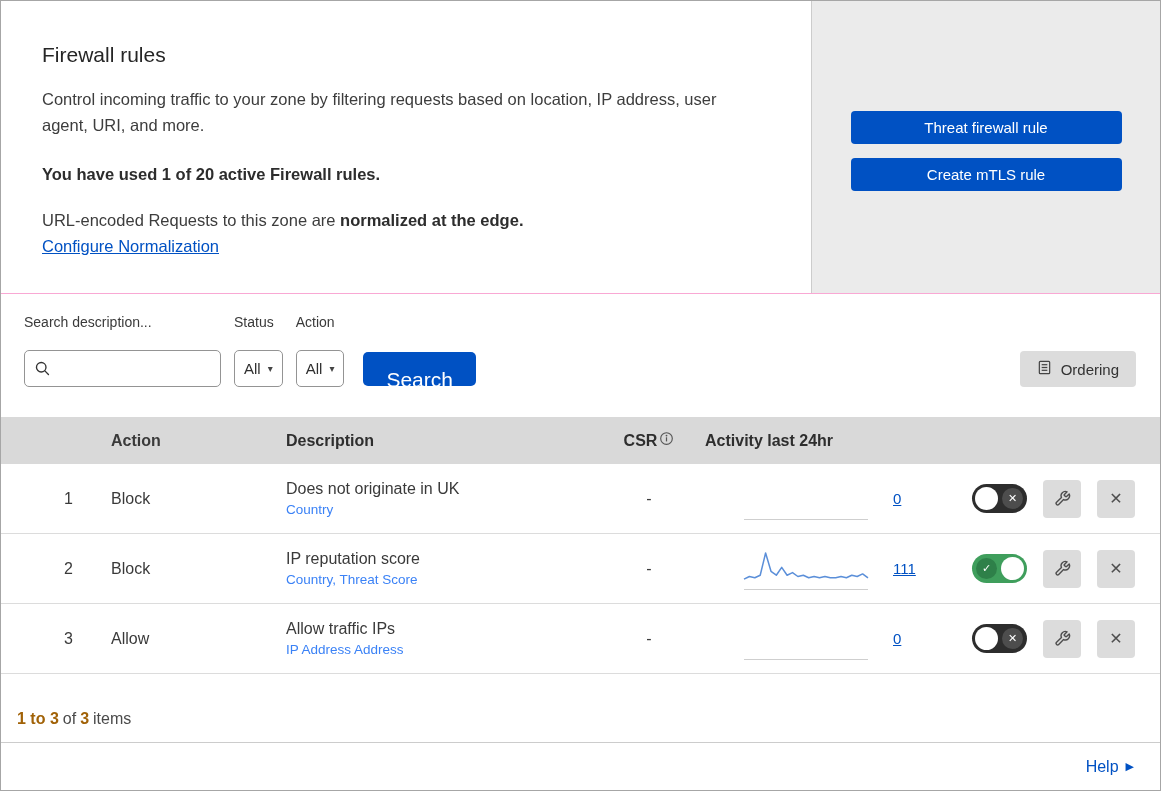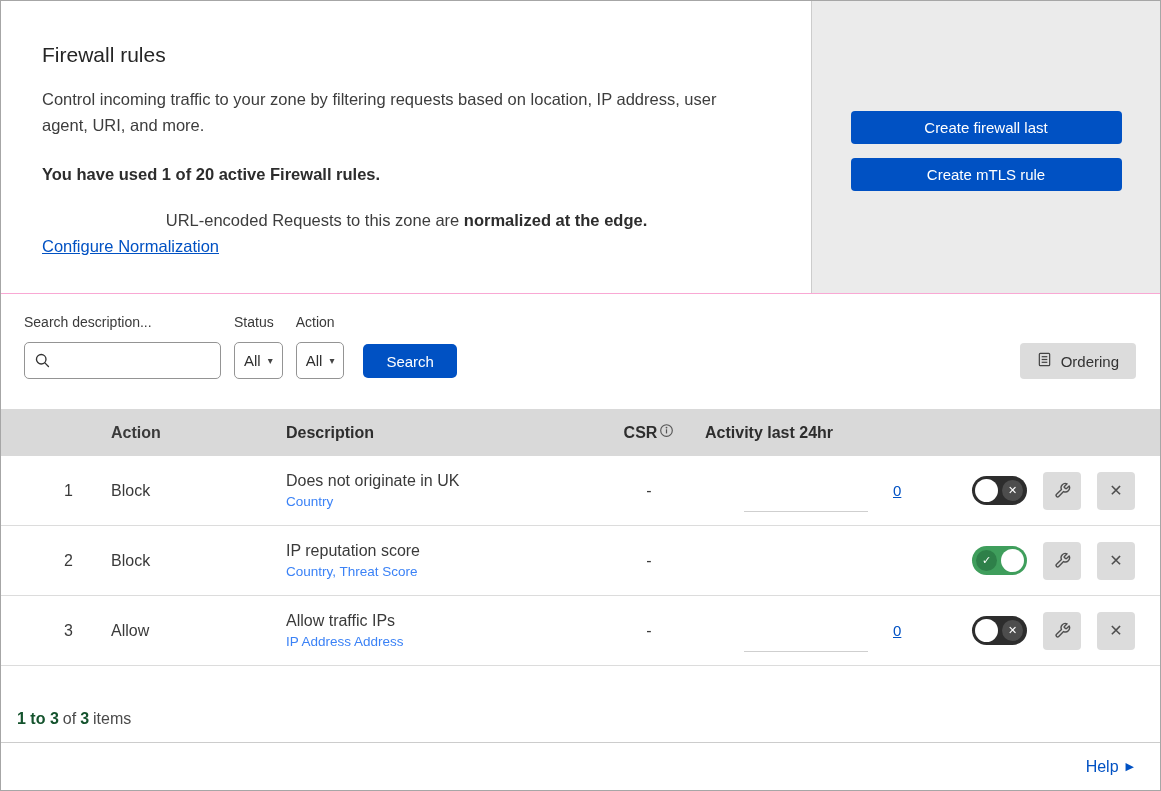--- a/index.html
+++ b/index.html
@@ -15,58 +15,58 @@
     display:flex; flex-direction:column;
     overflow:hidden;
   }
 
   
   .top { display:flex; height:293px; border-bottom:1px solid #f9a8d4; flex:0 0 auto; }
   .top-left { flex:1; padding:34px 40px 0 41px; }
   .page-title { font-size:21px; font-weight:400; color:#262626; margin:8px 0 19px; }
   .page-desc { font-size:16.5px; line-height:1.6; max-width:715px; color:#3d3d3d; }
   .usage { font-weight:700; margin-top:26px; font-size:16.5px; color:#2d2d2d; }
-  .norm { margin-top:27px; font-size:16.5px; color:#3d3d3d;text-align:center; }
+  .norm { margin-top:27px; font-size:16.5px; color:#3d3d3d; }
   .norm strong { color:#2d2d2d; }
   .cfg-link { color:var(--accent); font-size:16.5px; display:inline-block; margin-top:7px; text-decoration:underline; cursor:pointer; }
   .top-right {
     width:349px; flex:0 0 auto;
     background:var(--panel-gray);
     border-left:1px solid #ccc;
     padding-top:110px;
     display:flex; flex-direction:column; align-items:center; gap:14px;
   }
   .btn-primary {
     width:271px; height:33px;
     background:var(--accent); color:#fff;
     border:none; border-radius:4px;
     font-size:15px; font-family:inherit; cursor:pointer;
   }
 
   
   .filters { display:flex; align-items:flex-end; padding:20px 24px 30px 23px; gap:13px; flex:0 0 auto; }
-  .fgroup { display:flex; flex-direction:column; gap:12px; }
+  .fgroup { display:flex; flex-direction:column; gap:20px; }
   .flabel { font-size:14px; color:#3a3a3a; }
   .search-box { position:relative; width:197px; }
   .search-input {
     width:197px; height:37px;
     border:1px solid #949494; border-radius:5px;
     padding:0 10px 0 36px; font-size:15px; font-family:inherit;
   }
   .search-ico { position:absolute; left:10px; top:10px; pointer-events:none; }
   .select {
     height:37px; border:1px solid #949494; border-radius:5px; background:#fff;
     display:flex; align-items:center; gap:7px; padding:0 9px;
     font-size:15px; color:#2f2f2f; cursor:pointer;
   }
   .caret { font-size:10px; color:#444; }
   .btn-search {
-    height:34px; padding:8px 23px; margin-left:6px; margin-bottom:1px;
+    height:34px; padding:16px 23px; margin-left:6px; margin-bottom:1px;
     background:var(--accent); color:#fff;
-    border:none; border-radius:5px; font-size:15px; font-family:inherit; cursor:pointer;
+    border:none; border-radius:5px; font-size:21px; font-family:inherit; cursor:pointer;
   }
   .btn-ordering {
     margin-left:auto; height:36px; padding:0 17px;
     background:var(--button-gray); border:none; border-radius:4px;
     font-size:15px; color:#333; font-family:inherit;
     display:flex; align-items:center; gap:9px; cursor:pointer;
   }
 
   
   .thead {
@@ -106,41 +106,41 @@
   .icon-btn {
     width:38px; height:38px;
     background:var(--button-gray);
     border:none; border-radius:4px;
     display:flex; align-items:center; justify-content:center;
     cursor:pointer; color:#4f4f4f; font-size:16px;
   }
 
   
   .items-bar { flex:1; display:flex; align-items:flex-end; padding:0 16px 14px; font-size:16px; color:#4a4a4a; }
-  .items-bar strong { color:#14532d; }
+  .items-bar strong { color:#a16207; }
   .items-bar span, .items-bar strong { margin-right:4px; }
   .help-bar { height:48px; border-top:1px solid #ccc; display:flex; align-items:center; justify-content:flex-end; padding:0 26px; flex:0 0 auto; }
   .help-link { color:var(--accent); font-size:16px; display:flex; align-items:center; gap:7px; cursor:pointer; text-decoration:none; }
   .help-arrow { font-size:11px; }
 </style>
 </head>
 <body>
 
 <div class="app">
 
   <section class="top">
     <div class="top-left">
       <h1 class="page-title">Firewall rules</h1>
       <p class="page-desc">Control incoming traffic to your zone by filtering requests based on location, IP address, user agent, URI, and more.</p>
       <p class="usage">You have used 1 of 20 active Firewall rules.</p>
       <p class="norm"><span>URL-encoded Requests to this zone are </span><strong>normalized at the edge.</strong></p>
       <a href="#" class="cfg-link">Configure Normalization</a>
     </div>
     <div class="top-right">
-      <button class="btn-primary">Create firewall last</button>
+      <button class="btn-primary">Threat firewall rule</button>
       <button class="btn-primary">Create mTLS rule</button>
     </div>
   </section>
 
   <section class="filters">
     <div class="fgroup">
       <span class="flabel">Search description...</span>
       <div class="search-box">
         <span class="search-ico">
           <svg width="17" height="17" viewBox="0 0 20 20">
@@ -231,20 +231,28 @@
     </div>
 
     <div class="row">
       <div class="col-index">2</div>
       <div class="col-action">Block</div>
       <div class="col-desc">
         <div class="desc-main">IP reputation score</div>
         <div class="desc-sub">Country, Threat Score</div>
       </div>
       <div class="col-csr">-</div>
+      <div class="col-activity">
+        <div class="spark-wrap">
+          <svg class="spark" viewBox="0 0 124 42" preserveAspectRatio="none">
+              <polyline points="0.0,31.2 5.4,28.5 10.8,29.8 16.2,27.2 21.6,5.0 27.0,23.3 32.3,27.2 37.7,19.4 43.1,27.2 48.5,24.6 53.9,28.5 59.3,27.2 64.7,29.8 70.1,28.5 75.5,29.8 80.9,28.5 86.3,29.8 91.7,29.8 97.0,28.5 102.4,29.8 107.8,27.2 113.2,28.5 118.6,25.9 124.0,29.8"></polyline>
+            </svg>
+        </div>
+        <a href="#" class="count-link">111</a>
+      </div>
       <div class="controls">
         <div class="toggle on">
           <span class="t-badge t-check">✓</span>
 
           <span class="knob"></span>
         </div>
         <button class="icon-btn">
           <span style="display:flex;">
             <svg width="17" height="17" viewBox="0 0 24 24">
                 <path d="M14.7 6.3a1 1 0 0 0 0 1.4l1.6 1.6a1 1 0 0 0 1.4 0l3.77-3.77a6 6 0 0 1-7.94 7.94l-6.91 6.91a2.12 2.12 0 0 1-3-3l6.91-6.91a6 6 0 0 1 7.94-7.94l-3.76 3.76z" fill="none" stroke="#4f4f4f" stroke-width="2" stroke-linecap="round" stroke-linejoin="round"></path>

